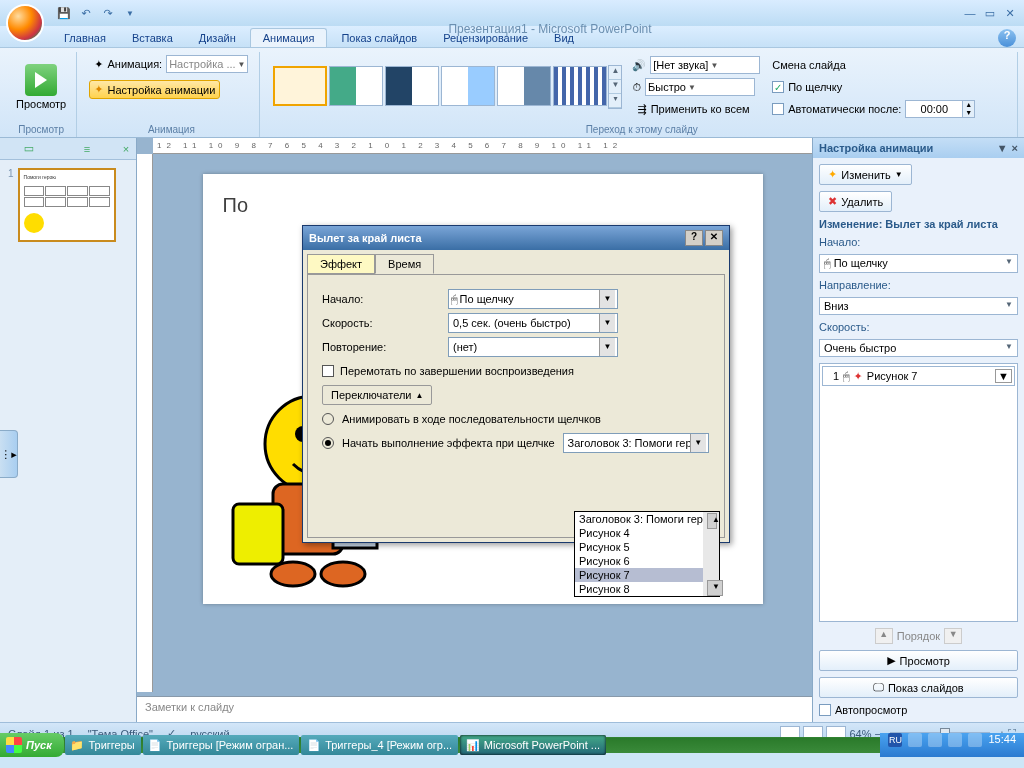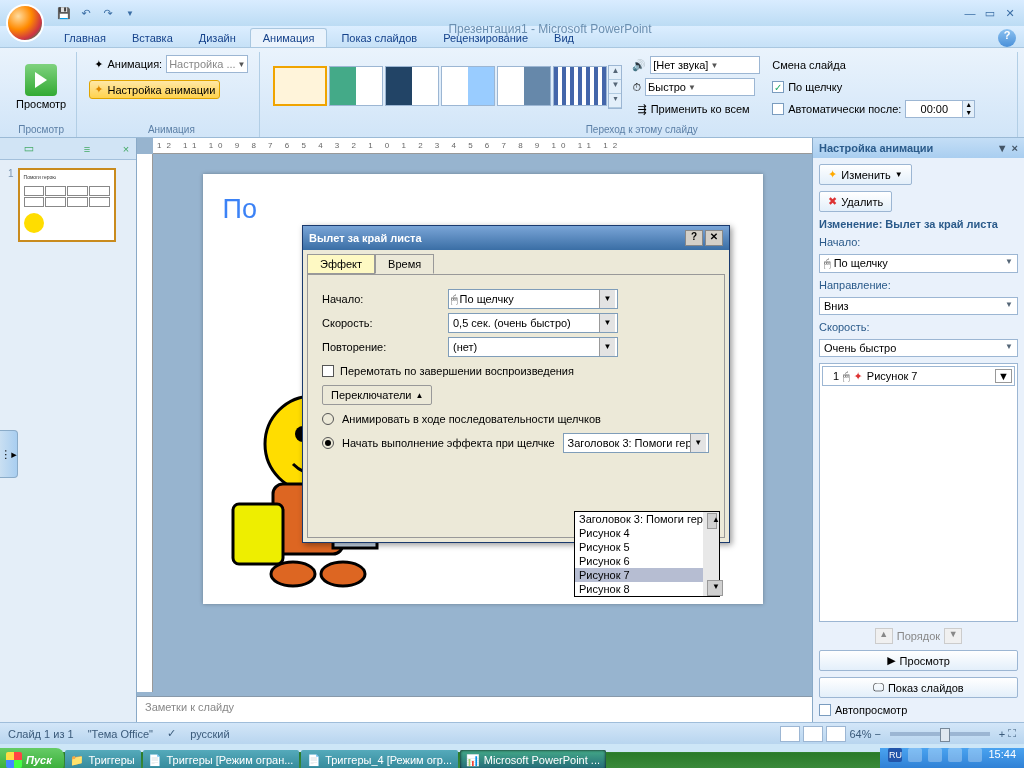--- a/index.html
+++ b/index.html
@@ -49,21 +49,21 @@
 .slide-num { color:#7a95b2; font-size:10px; }
 .slide-thumb { width:98px; height:74px; background:#fff; border:2px solid #c98b1e; padding:4px; }
 .thumb-grid { display:grid; grid-template-columns:repeat(4,1fr); gap:1px; margin-top:6px; }
 .thumb-grid div { height:10px; border:1px solid #888; }
 
 .editor { flex:1; display:flex; flex-direction:column; position:relative; background:#97b4cf; }
 .hruler { height:16px; background:#fff; border-bottom:1px solid #999; margin-left:16px; font-size:8px; color:#666; display:flex; align-items:center; padding-left:4px; overflow:hidden; letter-spacing:5px; }
 .vruler { position:absolute; left:0; top:16px; bottom:30px; width:16px; background:#fff; border-right:1px solid #999; }
 .canvas-area { flex:1; overflow:hidden; position:relative; padding:20px 20px 20px 36px; }
 .slide { width:560px; height:430px; background:#fff; margin:0 auto; box-shadow:0 0 4px rgba(0,0,0,.3); position:relative; padding:20px; }
-.slide-title { font-size:27px; color:#3b82f6; }
+.slide-title { font-size:20px; color:#404040; }
 .cartoon { position:absolute; left:10px; bottom:10px; width:180px; height:220px; }
 .notes { height:26px; background:#fff; border-top:1px solid #89a; padding:4px 8px; color:#888; }
 
 .anim-pane { width:212px; background:#e9f1fb; border-left:1px solid #89a9c7; display:flex; flex-direction:column; }
 .pane-header { background:linear-gradient(#c4def6,#a9cef0); padding:4px 6px; color:#2a5a8a; font-weight:bold; display:flex; align-items:center; }
 .pane-header .x { margin-left:auto; color:#456; }
 .pane-body { padding:6px; display:flex; flex-direction:column; gap:6px; flex:1; }
 .pane-btn { display:inline-flex; align-items:center; gap:4px; padding:3px 8px; border:1px solid #9cb6d3; background:linear-gradient(#fff,#e3effa); border-radius:2px; }
 .pane-label { color:#2a5a8a; }
 .pane-combo { width:100%; background:#fff; border:1px solid #9cb6d3; padding:2px 4px; display:flex; }
@@ -100,21 +100,21 @@
 .trigger-scroll { position:absolute; right:0; top:0; bottom:0; width:16px; background:#e8e8e8; }
 .trigger-scroll .a { height:16px; background:#d0d0d0; border:1px solid #999; text-align:center; font-size:8px; }
 .trigger-scroll .a.bot { position:absolute; bottom:0; width:100%; }
 
 .statusbar { position:absolute; bottom:24px; left:0; right:0; height:22px; background:linear-gradient(#d3e6f8,#b8d5ef); display:flex; align-items:center; padding:0 8px; gap:14px; color:#3a5a7a; border-top:1px solid #9fbdda; }
 .sb-right { margin-left:auto; display:flex; align-items:center; gap:3px; }
 .view-btn { width:20px; height:16px; border:1px solid #9cb6d3; background:#fff; }
 .zoom-slider { width:100px; height:4px; background:#9cb6d3; position:relative; margin:0 6px; }
 .zoom-slider::after { content:""; position:absolute; left:50%; top:-4px; width:8px; height:12px; background:#e0e8f0; border:1px solid #789; }
 
-.taskbar { position:absolute; bottom:0; left:0; right:0; height:16px; background:linear-gradient(#3c8f3c,#2a7a2a 5%,#3a8a3a); display:flex; align-items:center; }
+.taskbar { position:absolute; bottom:15px; left:0; right:0; height:16px; background:linear-gradient(#3c8f3c,#2a7a2a 5%,#3a8a3a); display:flex; align-items:center; }
 .start-btn { height:24px; padding:0 12px 0 6px; background:linear-gradient(#6c6,#3a3); color:#fff; font-weight:bold; display:flex; align-items:center; gap:4px; font-style:italic; border-radius:0 8px 8px 0; }
 .start-btn .flag { width:16px; height:16px; background:conic-gradient(#f44 0 25%,#4f4 0 50%,#48f 0 75%,#fd4 0); border-radius:2px; }
 .task-item { height:20px; margin:0 1px; padding:0 6px; background:linear-gradient(#5ab,#389); color:#fff; display:flex; align-items:center; gap:4px; border-radius:2px; max-width:176px; overflow:hidden; white-space:nowrap; }
 .task-item.active { background:linear-gradient(#4a8,#267); box-shadow:inset 0 0 3px #000; }
 .tray { margin-left:auto; height:24px; background:linear-gradient(#4aa3f0,#2a7ad0); display:flex; gap:6px; padding:0 8px; color:#fff; }
 .tray-ic { width:14px; height:14px; background:rgba(255,255,255,.3); border-radius:2px; }
 
 .expander { position:absolute; left:0; top:50%; width:18px; height:48px; background:linear-gradient(90deg,#c9dff2,#a9cef0); border:1px solid #8aabc8; border-left:none; border-radius:0 4px 4px 0; display:flex; align-items:center; justify-content:center; }
 </style>
 </head>

